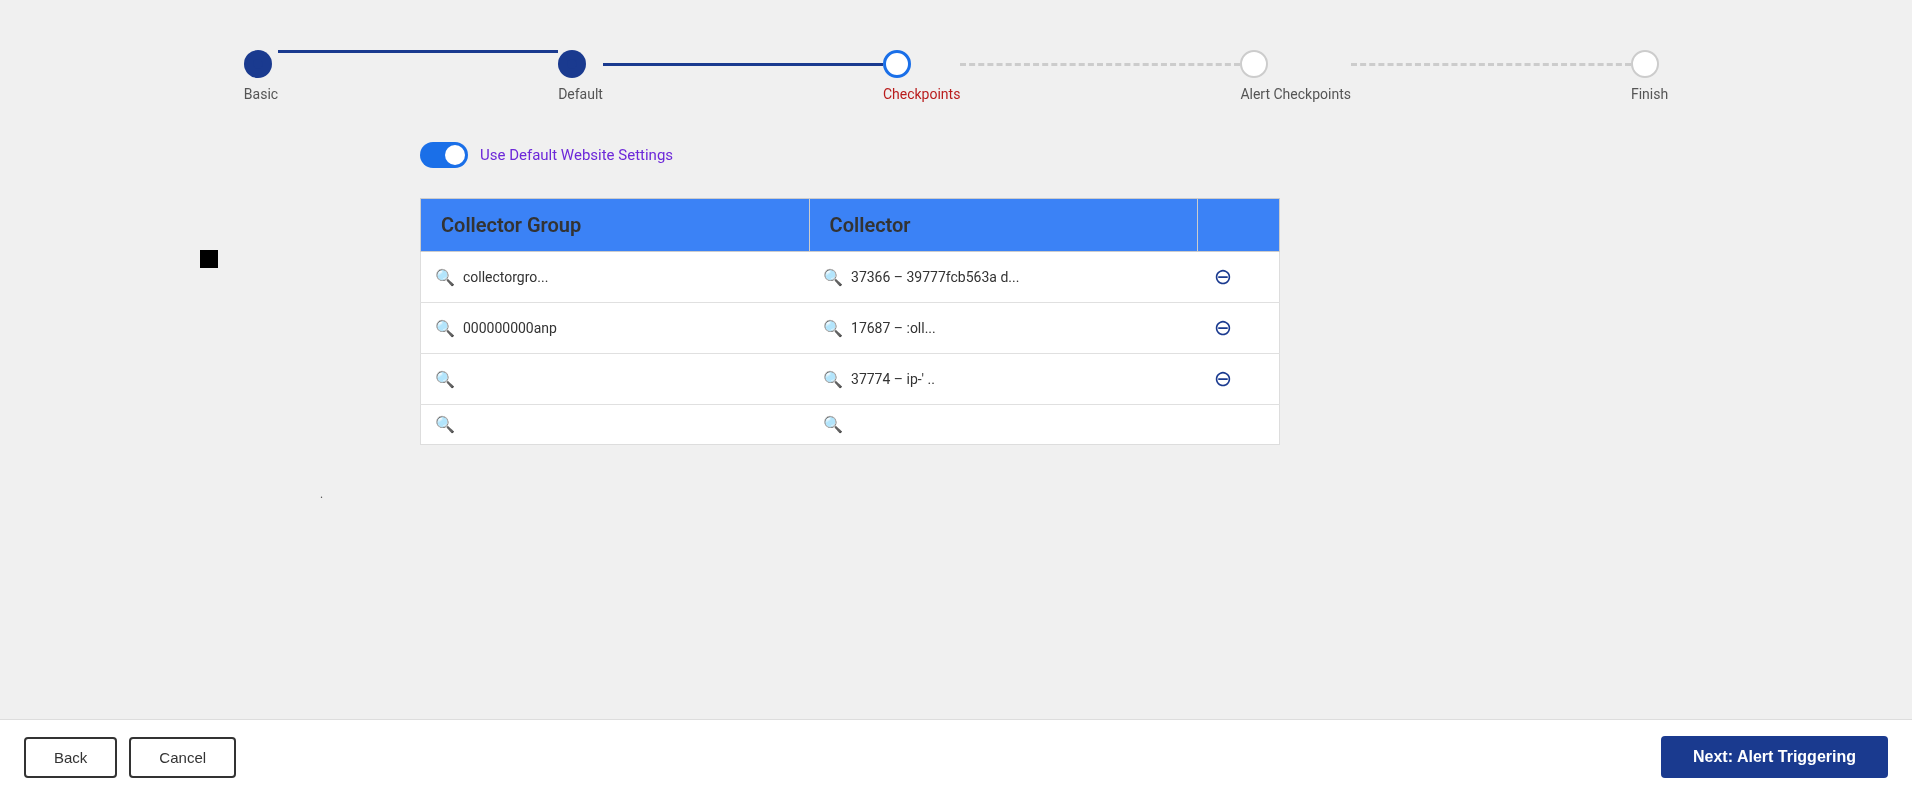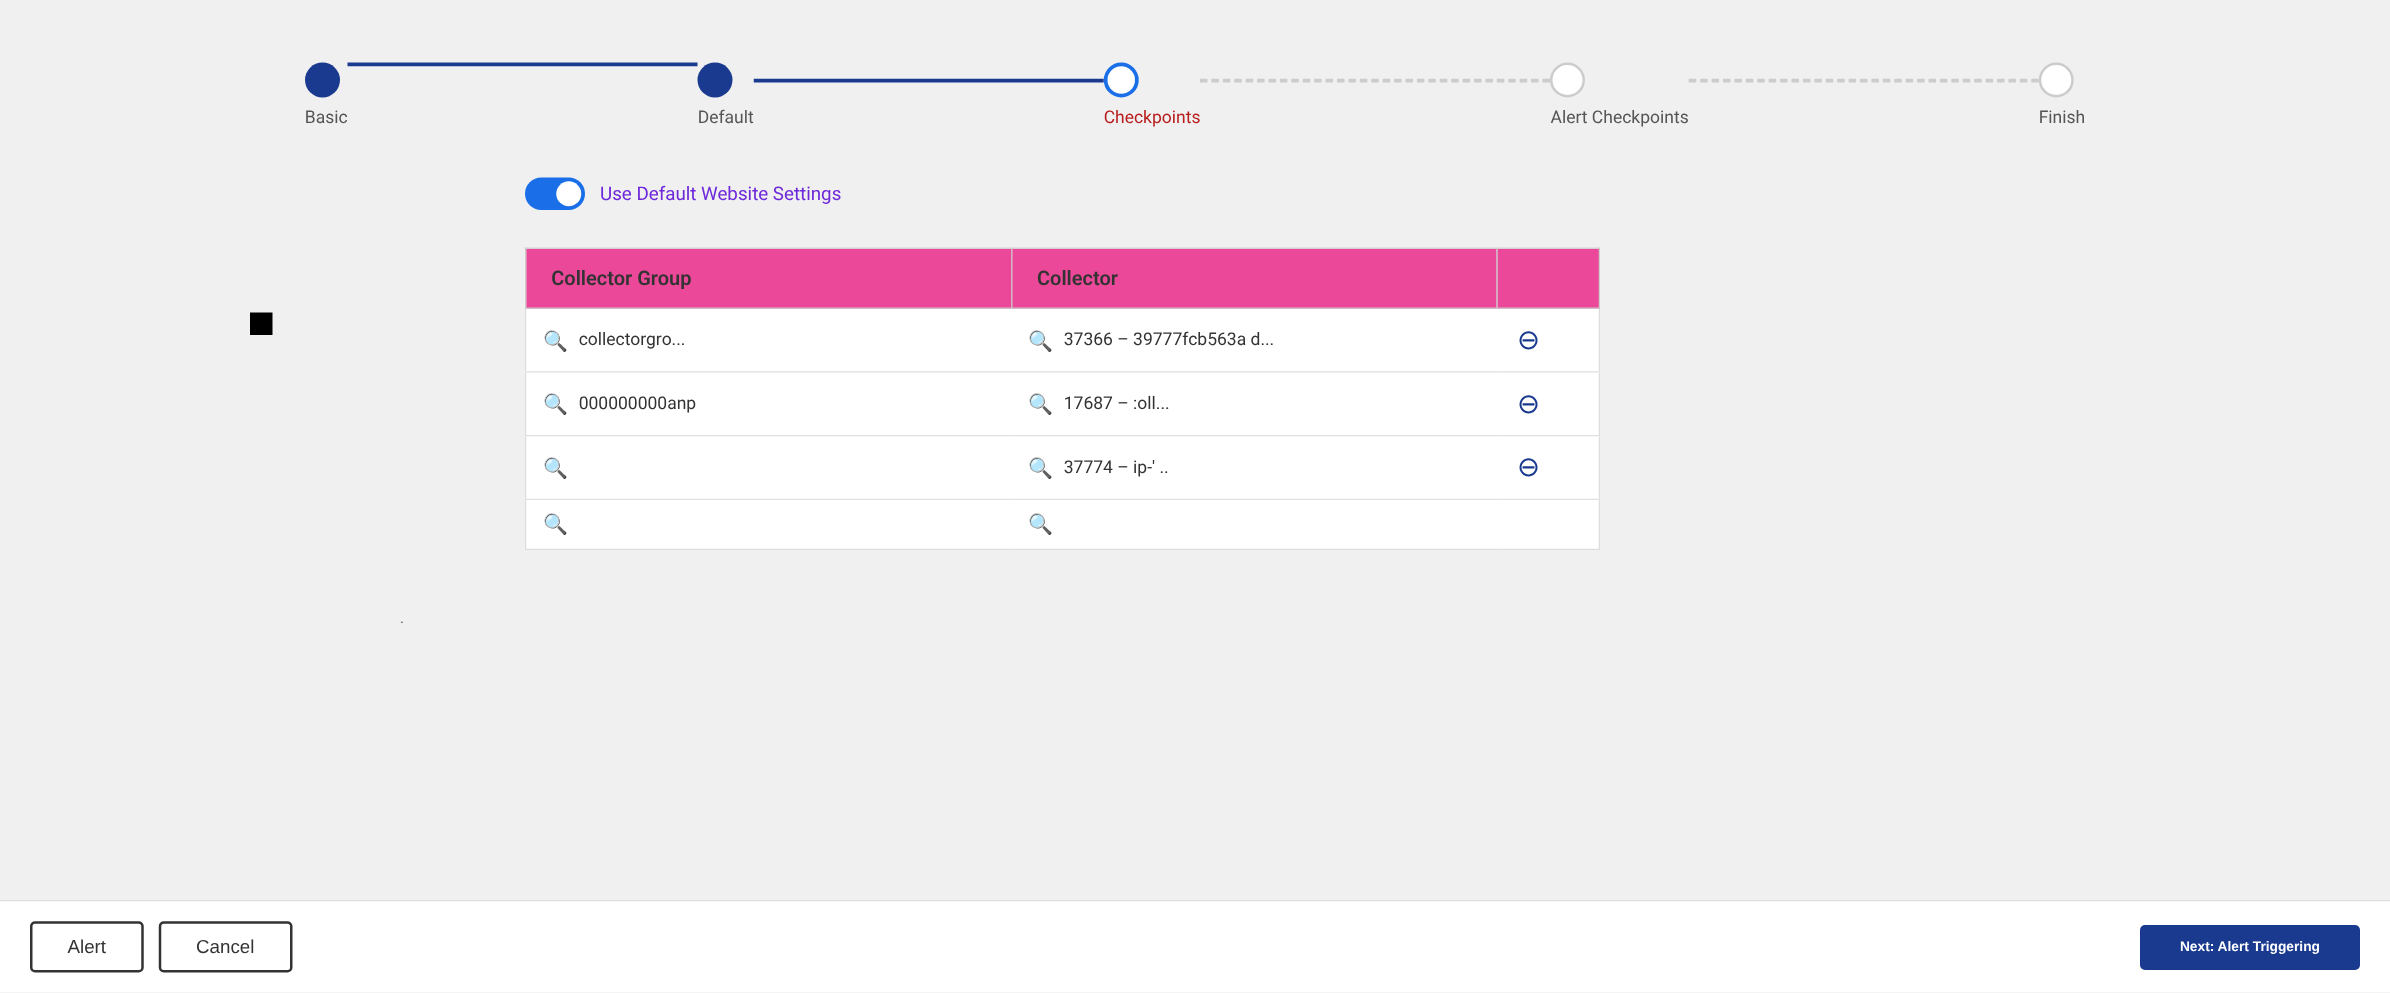--- a/index.html
+++ b/index.html
@@ -143,24 +143,24 @@
     }
 
     .checkpoint-table {
       width: 100%;
       border-collapse: collapse;
       background: #fff;
       border: 1px solid #ddd;
     }
 
     .checkpoint-table th {
-      background: #ec4899;
+      background: #3b82f6;
       padding: 14px 20px;
       text-align: left;
-      font-size: 16px;
+      font-size: 20px;
       font-weight: 600;
       color: #333;
       border: 1px solid #ccc;
     }
 
     .checkpoint-table td {
       padding: 10px 14px;
       border-bottom: 1px solid #e0e0e0;
       font-size: 14px;
       color: #333;
@@ -226,21 +226,21 @@
       color: #333;
       font-weight: 500;
     }
 
     .btn-primary {
       padding: 12px 32px;
       background: #1a3a8f;
       color: #fff;
       border: none;
       border-radius: 4px;
-      font-size: 11px;
+      font-size: 16px;
       cursor: pointer;
       font-weight: 600;
     }
 
     .black-square {
       width: 18px;
       height: 18px;
       background: #000;
       position: absolute;
       left: 200px;
@@ -398,17 +398,17 @@
           </td>
         </tr>
       </tbody>
     </table>
   </div>
 
 </div>
 
 <div class="footer">
   <div class="footer-left">
-    <button class="btn-secondary">Alert</button>
+    <button class="btn-secondary">Back</button>
     <button class="btn-secondary">Cancel</button>
   </div>
   <button class="btn-primary">Next: Alert Triggering</button>
 </div>
 
 </body></html>

